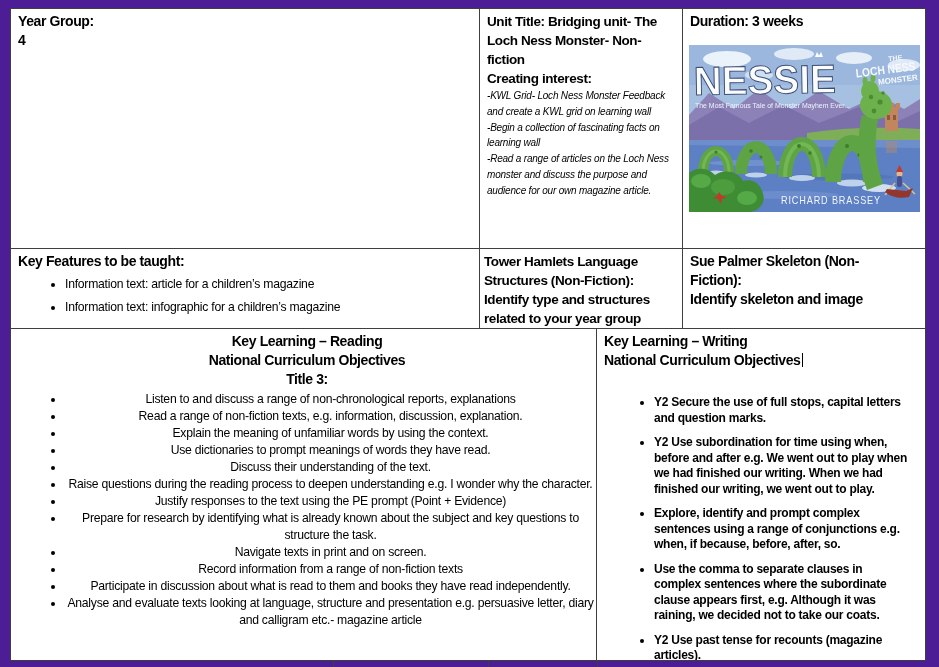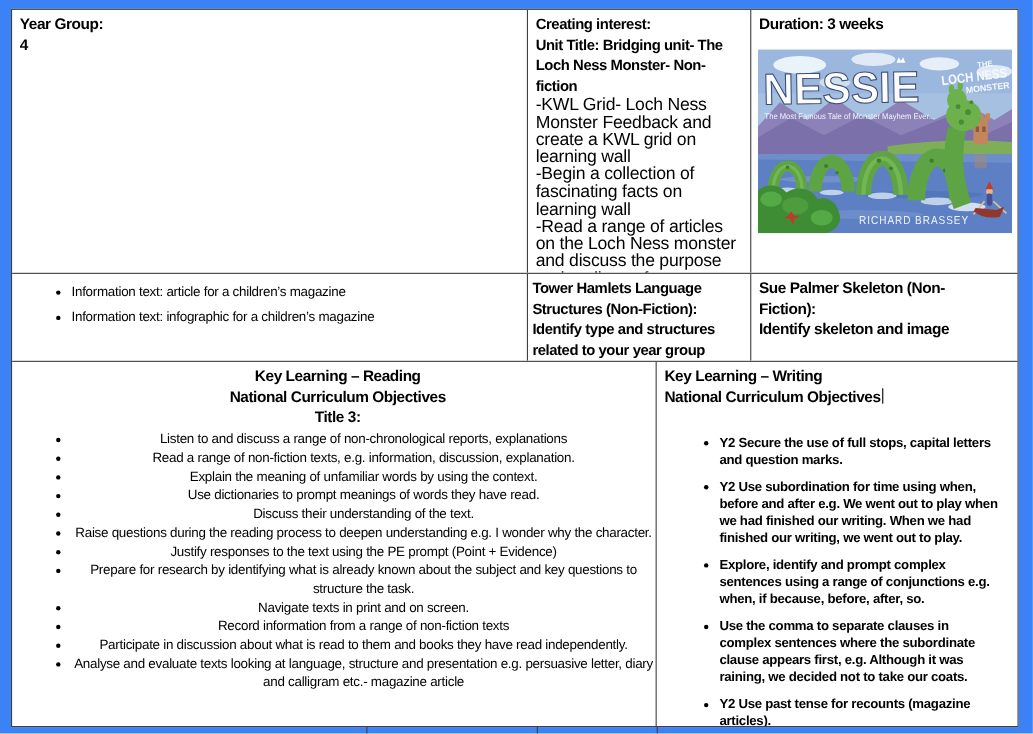--- a/index.html
+++ b/index.html
@@ -1,31 +1,31 @@
 <!DOCTYPE html>
 <html><head>
 <meta charset="utf-8">
 <style>
   html,body{margin:0;padding:0;background:#ffffff;}
   body{width:939px;height:667px;font-family:"Liberation Sans", sans-serif;color:#000;}
-  .page{position:relative;width:939px;height:667px;background:#3b82f6;overflow:hidden;}
+  .page{position:relative;width:939px;height:667px;background:#4c1d95;overflow:hidden;}
   .tbl{position:absolute;left:10px;top:8px;width:914px;border:1px solid #3f3f3f;background:#fff;}
   .row{display:flex;overflow:hidden;}
   .row-1{height:239px;border-bottom:1px solid #3f3f3f;}
   .row-2{height:79px;border-bottom:1px solid #3f3f3f;}
   .row-3{height:331px;}
   .cell{box-sizing:border-box;padding:3px 4px 3px 7px;overflow:hidden;position:relative;}
   .cell.bdr{border-right:1px solid #3f3f3f;}
   .c-a1{width:469px;}
   .c-b1{width:203px;}
   .c-c1{flex:1;}
   .c-a3{width:586px;text-align:center;}
   .c-b3{flex:1;}
   .h{font-weight:bold;font-size:14px;line-height:19px;letter-spacing:-0.4px;}
-  .body-txt{font-size:16px;line-height:15.8px;letter-spacing:-0.2px;}
+  .body-txt{font-size:10px;line-height:15.8px;letter-spacing:-0.2px;font-style:italic;}
   ul.bullets{margin:5px 0 0 0;padding-left:47px;}
   ul.bullets li{font-size:12.2px;line-height:17px;letter-spacing:-0.25px;}
   ul.kf li{margin-bottom:6px;margin-top:2px;}
   ul.rd{margin-top:2px;}
   ul.wr{margin-top:25px;padding-left:50px;font-weight:bold;}
   ul.wr li{font-size:12px;line-height:15.5px;margin-bottom:9px;padding-right:14px;}
   .caret{display:inline-block;width:1px;height:14px;background:#000;margin-left:1px;vertical-align:-2px;}
   .cover{position:absolute;left:6px;top:36px;width:231px;height:167px;}
   .tick{position:absolute;width:1px;background:#3f3f3f;}
 </style>
@@ -34,22 +34,22 @@
 
 <div class="page">
   <div class="tbl">
 
     <div class="row row-1">
       <div class="cell bdr c-a1">
         <div class="h">Year Group:</div>
         <div class="h">4</div>
       </div>
       <div class="cell bdr c-b1">
+        <div class="h" style="font-size:13.5px;">Unit Title: Bridging unit- The Loch Ness Monster- Non-fiction</div>
         <div class="h" style="font-size:13.5px;">Creating interest:</div>
-        <div class="h" style="font-size:13.5px;">Unit Title: Bridging unit- The Loch Ness Monster- Non-fiction</div>
         <div class="body-txt">-KWL Grid- Loch Ness Monster Feedback and create a KWL grid on learning wall</div>
         <div class="body-txt">-Begin a collection of fascinating facts on learning wall</div>
         <div class="body-txt">-Read a range of articles on the Loch Ness monster and discuss the purpose and audience for our own magazine article.</div>
       </div>
       <div class="cell c-c1">
         <div class="h">Duration:  3 weeks</div>
 
         <svg class="cover" viewBox="0 0 231 167">
           <rect x="0" y="0" width="231" height="95" fill="#a6c0e2"></rect>
           <rect x="0" y="0" width="231" height="40" fill="#9bb7de"></rect>
@@ -127,20 +127,21 @@
             <text x="188" y="39" font-family="Liberation Sans, sans-serif" font-weight="bold" font-size="8" textLength="40" lengthAdjust="spacingAndGlyphs">MONSTER</text>
           </g>
           <text x="6" y="63" font-family="Liberation Sans, sans-serif" font-size="7.5" fill="#eef2f9" textLength="155" lengthAdjust="spacingAndGlyphs">The Most Famous Tale of Monster Mayhem Ever...</text>
           <text x="92" y="159" font-family="Liberation Sans, sans-serif" font-size="10.5" fill="#f2f5fa" letter-spacing="1" textLength="100" lengthAdjust="spacingAndGlyphs">RICHARD BRASSEY</text>
         </svg>
       </div>
     </div>
 
     <div class="row row-2">
       <div class="cell bdr c-a1">
+        <div class="h">Key Features to be taught:</div>
         <ul class="bullets kf">
           <li>Information text: article for a children’s magazine</li>
           <li>Information text: infographic for a children’s magazine</li>
         </ul>
       </div>
       <div class="cell bdr c-b1" style="padding-left:4px;padding-right:4px;">
         <div class="h" style="font-size:13.5px;">Tower Hamlets Language Structures (Non-Fiction):</div>
         <div class="h" style="font-size:13.5px;">Identify type and structures related to your year group</div>
       </div>
       <div class="cell c-c1">

